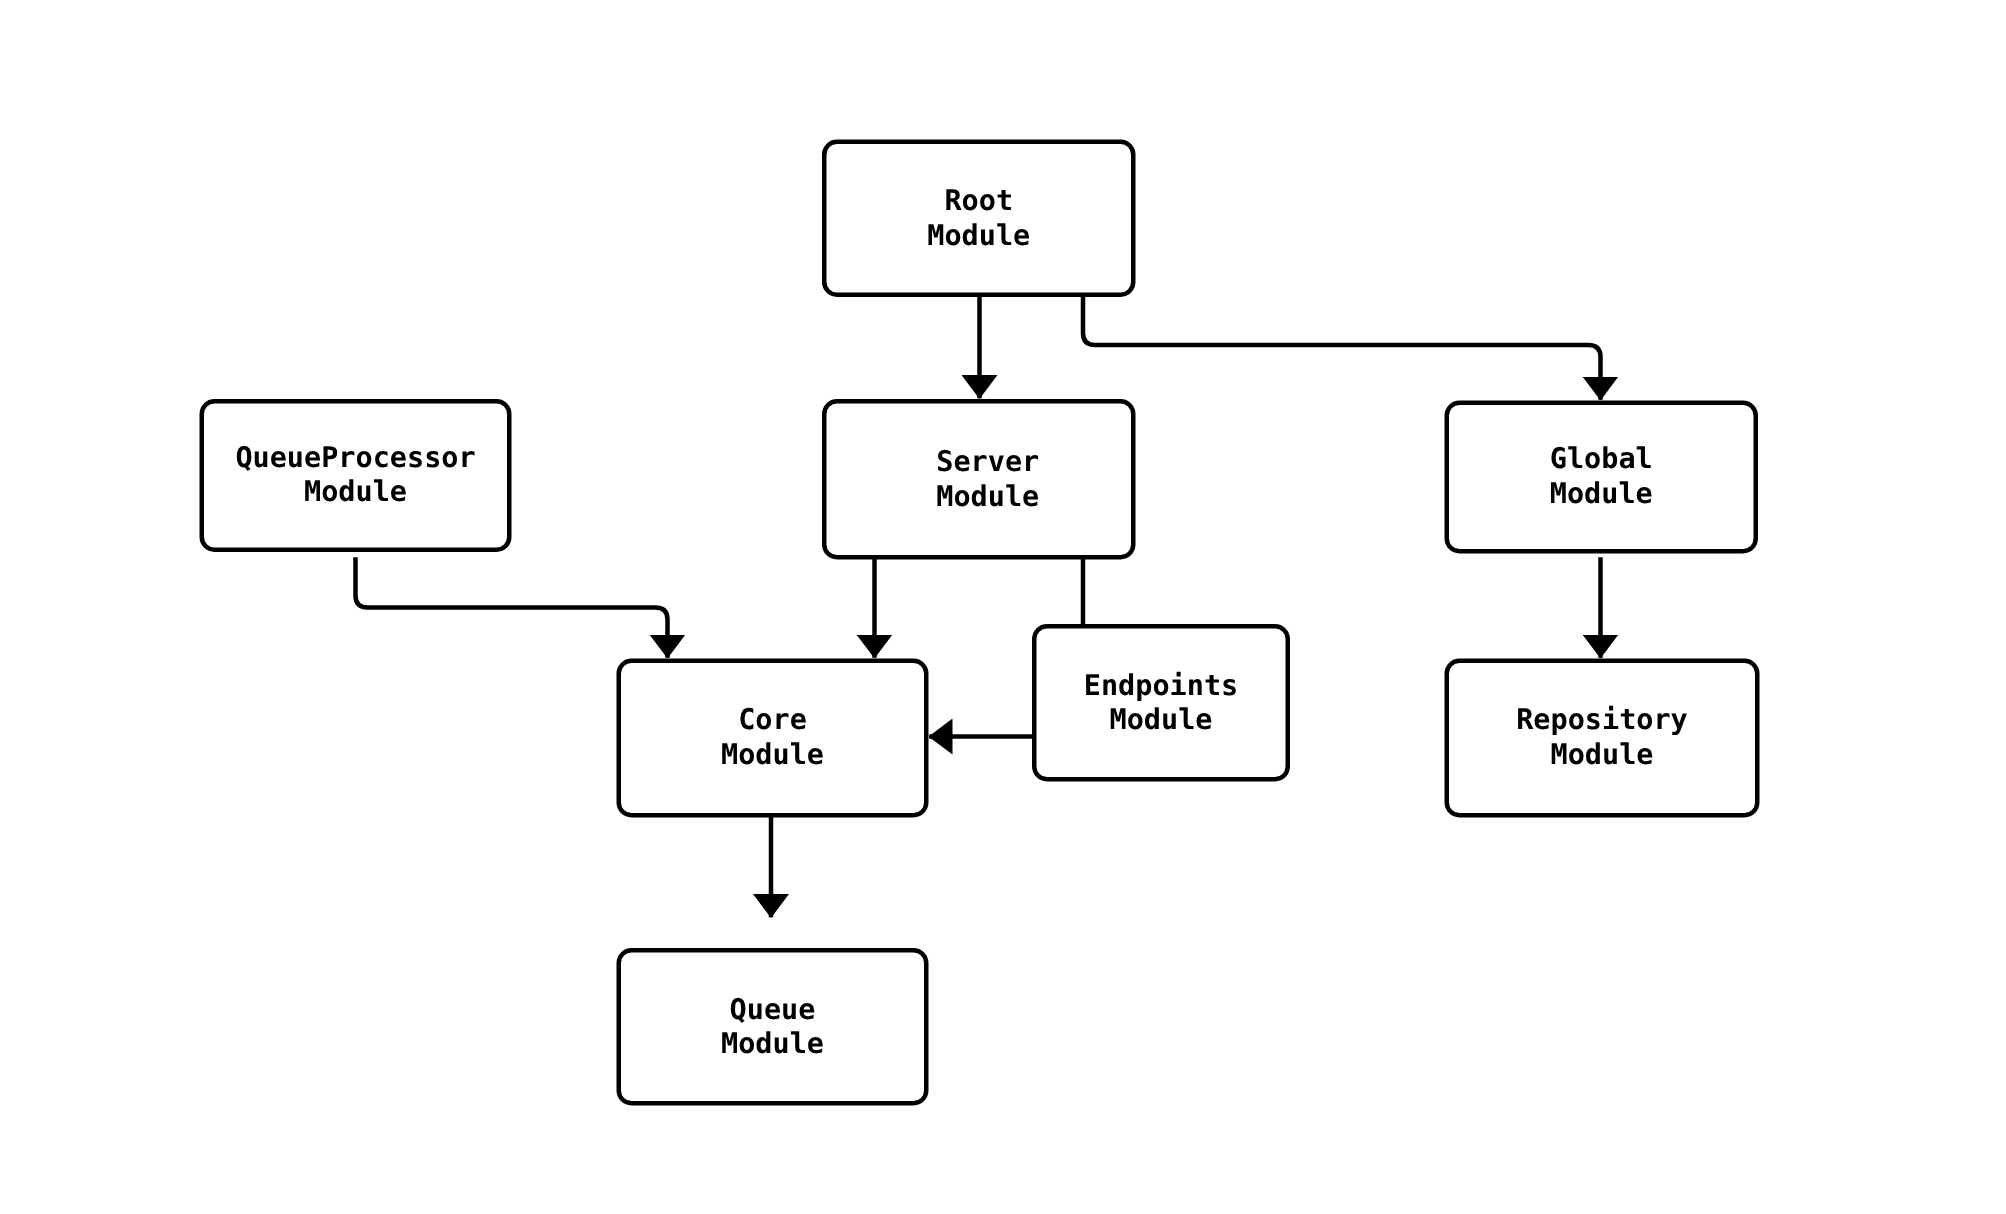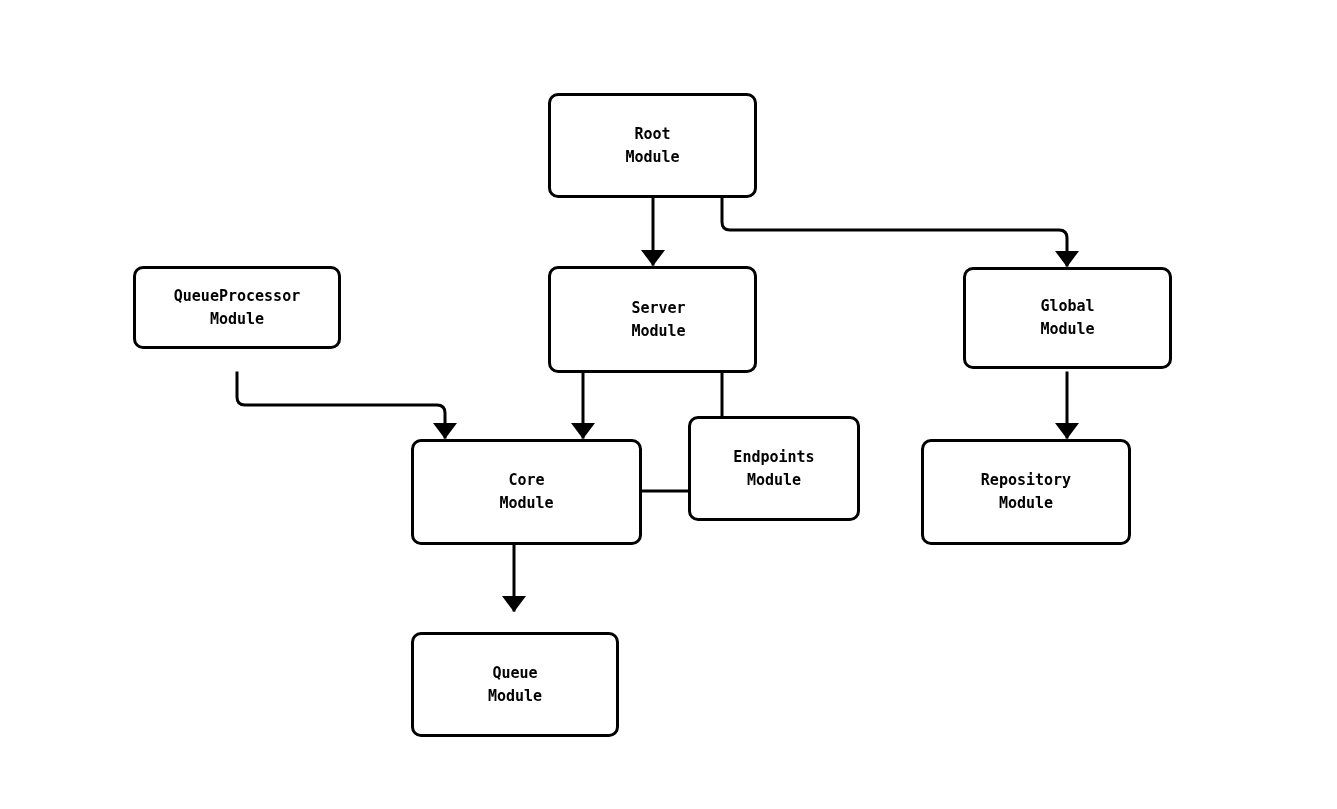--- a/index.html
+++ b/index.html
@@ -32,32 +32,32 @@
     position: absolute;
     box-sizing: border-box;
     background: #ffffff;
     border: 3px solid #000000;
     border-radius: 10px;
     display: flex;
     align-items: center;
     justify-content: center;
     text-align: center;
     font-weight: bold;
-    font-size: 15px;
+    font-size: 19px;
     line-height: 23px;
     color: #000000;
     white-space: pre-line;
   }
   .node-root        { left: 548px; top: 93px;  width: 209px; height: 105px; }
-  .node-queueproc   { left: 133px; top: 266px; width: 208px; height: 83px; }
+  .node-queueproc   { left: 133px; top: 266px; width: 208px; height: 102px; }
   .node-server      { left: 548px; top: 266px; width: 209px; height: 107px; padding-left: 12px; }
   .node-global      { left: 963px; top: 267px; width: 209px; height: 102px; }
-  .node-core        { left: 411px; top: 439px; width: 231px; height: 106px; border-radius: 10px; }
+  .node-core        { left: 411px; top: 439px; width: 208px; height: 106px; border-radius: 10px; }
   .node-endpoints   { left: 688px; top: 416px; width: 172px; height: 105px; }
-  .node-repository  { left: 921px; top: 439px; width: 210px; height: 106px; }
+  .node-repository  { left: 963px; top: 439px; width: 210px; height: 106px; }
   .node-queue       { left: 411px; top: 632px; width: 208px; height: 105px; }
 </style>
 </head>
 <body>
 
 <div class="canvas">
 
   <svg class="edges-svg" viewBox="0 0 1337 809" xmlns="http://www.w3.org/2000/svg">
     <defs>
       <marker id="arrowhead" markerUnits="userSpaceOnUse" markerWidth="16" markerHeight="24" viewBox="0 0 16 24" refX="14" refY="12" orient="auto">

